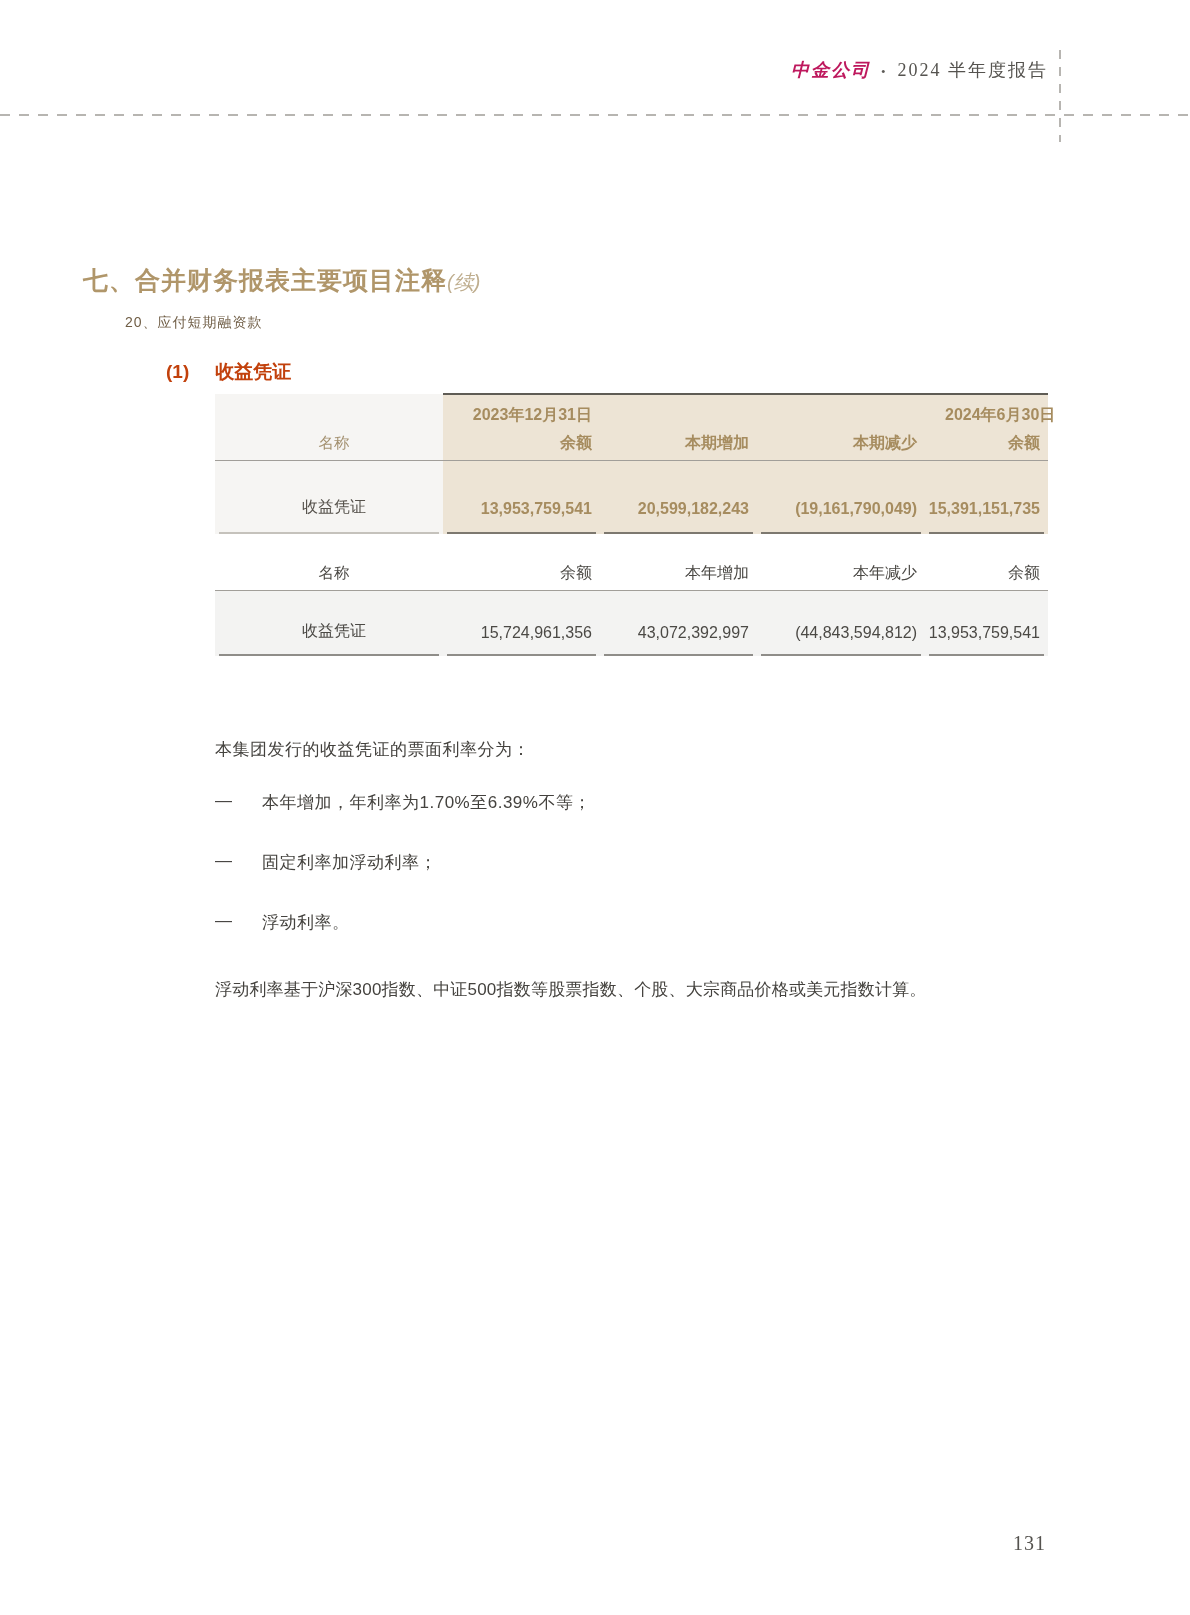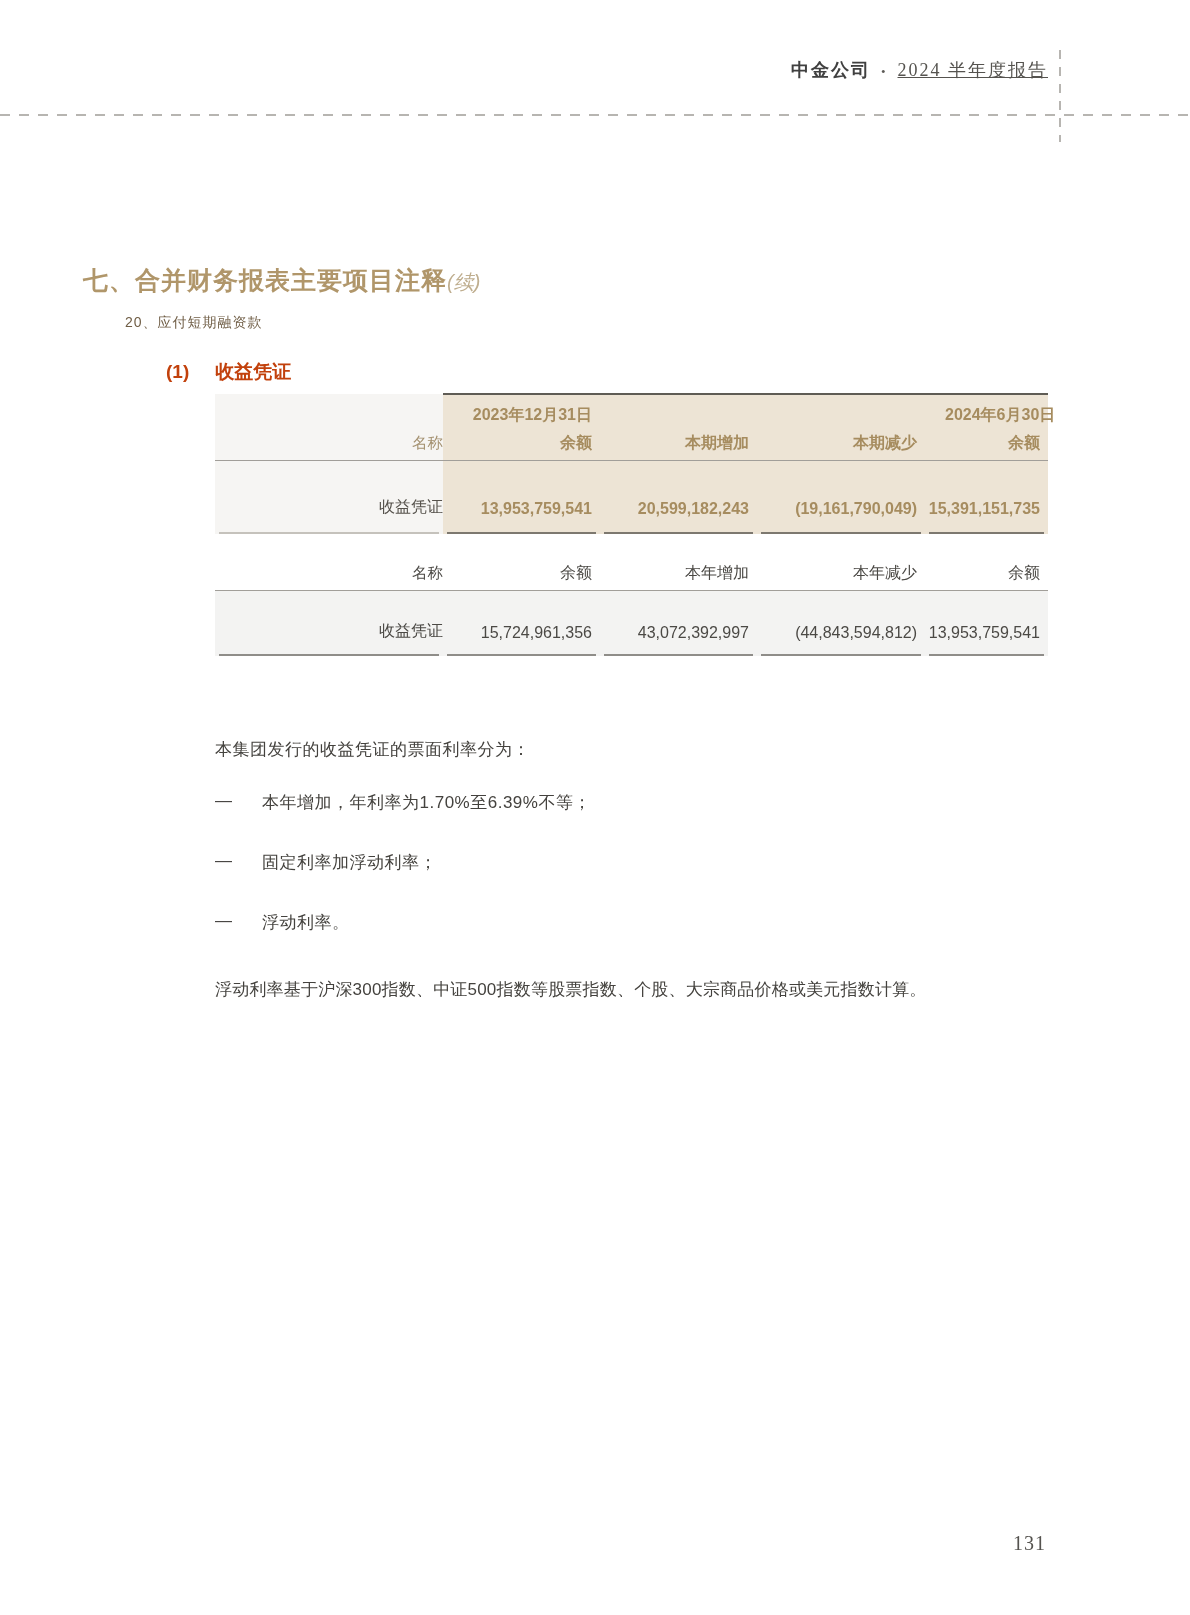--- a/index.html
+++ b/index.html
@@ -18,23 +18,23 @@
   .run-head {
     position: absolute;
     top: 58px;
     right: 142px;
     font-family: "Liberation Serif", "DejaVu Serif", serif;
     font-size: 18px;
     color: #52504c;
     letter-spacing: 2px;
     white-space: nowrap;
   }
-  .run-head .company { font-weight: 700; color: #404040; }
+  .run-head .company { font-weight: 700; color: #be185d; font-style: italic; }
   .run-head .dot { font-size: 13px; color: #5c5a56; margin: 0 10px; }
-  .run-head .report { font-weight: 400; color: #55534f; text-decoration: underline; }
+  .run-head .report { font-weight: 400; color: #55534f; }
 
   .h-dash {
     position: absolute;
     top: 114px; left: 0; right: 0; height: 2px;
     background: repeating-linear-gradient(90deg, #b7b5b1 0 10px, transparent 10px 19px);
   }
   .v-dash {
     position: absolute;
     left: 1059px; top: 50px; width: 2px; height: 92px;
     background: repeating-linear-gradient(180deg, #b7b5b1 0 9px, transparent 9px 17px);
@@ -68,21 +68,21 @@
     border-collapse: collapse;
     table-layout: fixed;
     font-size: 16px;
   }
   table.fin col.c1 { width: 228px; }
   table.fin col.c2 { width: 157px; }
   table.fin col.c3 { width: 157px; }
   table.fin col.c4 { width: 168px; }
   table.fin col.c5 { width: 123px; }
   table.fin td { padding: 0 8px 0 0; vertical-align: middle; white-space: nowrap; }
-  table.fin td.name-col { text-align: right; padding: 0 0 0 10px; }
+  table.fin td.name-col { text-align: center; padding: 0 0 0 10px; }
   table.fin td.num { text-align: right; }
   table.fin tr.date-row td  { height: 34px; vertical-align: bottom; padding-bottom: 2px; padding-left: 20px; }
   table.fin tr.label-row td { height: 32px; vertical-align: middle;
                               border-bottom: 1px solid #a19e99; }
   
   table.fin tr.data-row td {
     background-repeat: no-repeat;
     background-position: 4px 100%;
     background-size: calc(100% - 8px) 2px;
     vertical-align: bottom;

